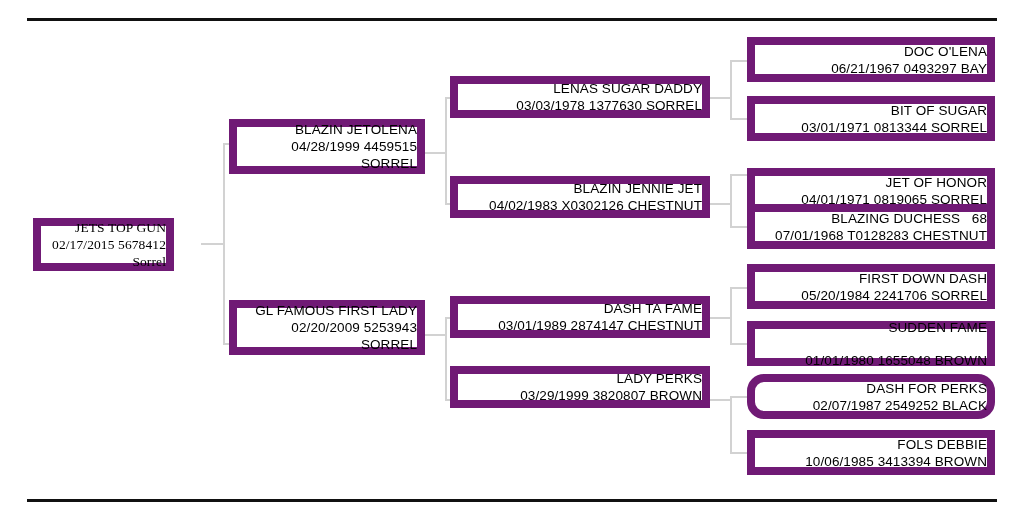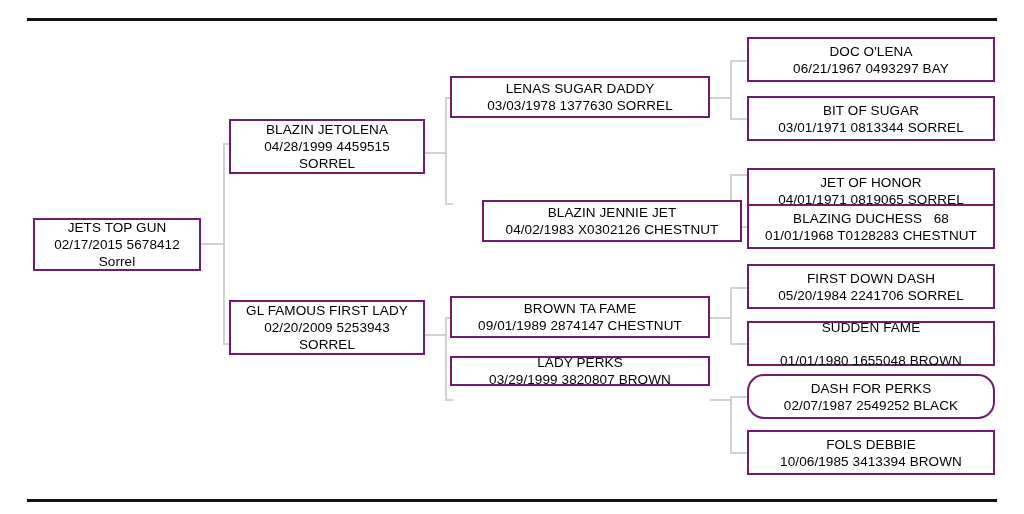--- a/index.html
+++ b/index.html
@@ -23,37 +23,37 @@
     width: 970px;
     height: 0;
     border-top: 3px solid #111111;
   }
   #rule-top { top: 18px; }
   #rule-bottom { top: 499px; }
 
   .node {
     position: absolute;
     box-sizing: border-box;
-    border: 2px solid #701a75;
+    border: 8px solid #701a75;
     background: #ffffff;
     display: flex;
     flex-direction: column;
-    align-items: center;
+    align-items: flex-end;
     justify-content: center;
     text-align: center;
     color: #000000;
     font-size: 13.5px;
     line-height: 17px;
     letter-spacing: 0.1px;
     white-space: pre;
   }
   .node .ln { display: block; }
 
   
-  .gen0 { left: 33px;  width: 168px; }
+  .gen0 { left: 33px;  width: 141px; font-family: Liberation Serif, serif; }
   .gen1 { left: 229px; width: 196px; }
   .gen2 { left: 450px; width: 260px; }
   .gen3 { left: 747px; width: 248px; }
 
   
   .conn {
     position: absolute;
     background: #d2d2d2;
   }
   .conn.h { height: 2px; }
@@ -118,31 +118,31 @@
     <span class="ln">GL FAMOUS FIRST LADY</span>
     <span class="ln">02/20/2009 5253943</span>
     <span class="ln">SORREL</span>
   </div>
 
   <div class="node gen2" style="top:76px; height:42px;">
     <span class="ln">LENAS SUGAR DADDY</span>
     <span class="ln">03/03/1978 1377630 SORREL</span>
   </div>
 
-  <div class="node gen2" style="top:200px; height:42px;margin-left:32px;">
+  <div class="node gen2" style="top:176px; height:42px;">
     <span class="ln">BLAZIN JENNIE JET</span>
     <span class="ln">04/02/1983 X0302126 CHESTNUT</span>
   </div>
 
   <div class="node gen2" style="top:296px; height:42px;">
-    <span class="ln">BROWN TA FAME</span>
-    <span class="ln">09/01/1989 2874147 CHESTNUT</span>
+    <span class="ln">DASH TA FAME</span>
+    <span class="ln">03/01/1989 2874147 CHESTNUT</span>
   </div>
 
-  <div class="node gen2" style="top:356px; height:30px;">
+  <div class="node gen2" style="top:366px; height:42px;">
     <span class="ln">LADY PERKS</span>
     <span class="ln">03/29/1999 3820807 BROWN</span>
   </div>
 
   <div class="node gen3" style="top:37px; height:45px;">
     <span class="ln">DOC O'LENA</span>
     <span class="ln">06/21/1967 0493297 BAY</span>
   </div>
 
   <div class="node gen3" style="top:96px; height:45px;">
@@ -150,21 +150,21 @@
     <span class="ln">03/01/1971 0813344 SORREL</span>
   </div>
 
   <div class="node gen3" style="top:168px; height:45px;">
     <span class="ln">JET OF HONOR</span>
     <span class="ln">04/01/1971 0819065 SORREL</span>
   </div>
 
   <div class="node gen3" style="top:204px; height:45px;">
     <span class="ln">BLAZING DUCHESS   68</span>
-    <span class="ln">01/01/1968 T0128283 CHESTNUT</span>
+    <span class="ln">07/01/1968 T0128283 CHESTNUT</span>
   </div>
 
   <div class="node gen3" style="top:264px; height:45px;">
     <span class="ln">FIRST DOWN DASH</span>
     <span class="ln">05/20/1984 2241706 SORREL</span>
   </div>
 
   <div class="node gen3" style="top:321px; height:45px;gap:16px;">
     <span class="ln">SUDDEN FAME</span>
     <span class="ln">01/01/1980 1655048 BROWN</span>

